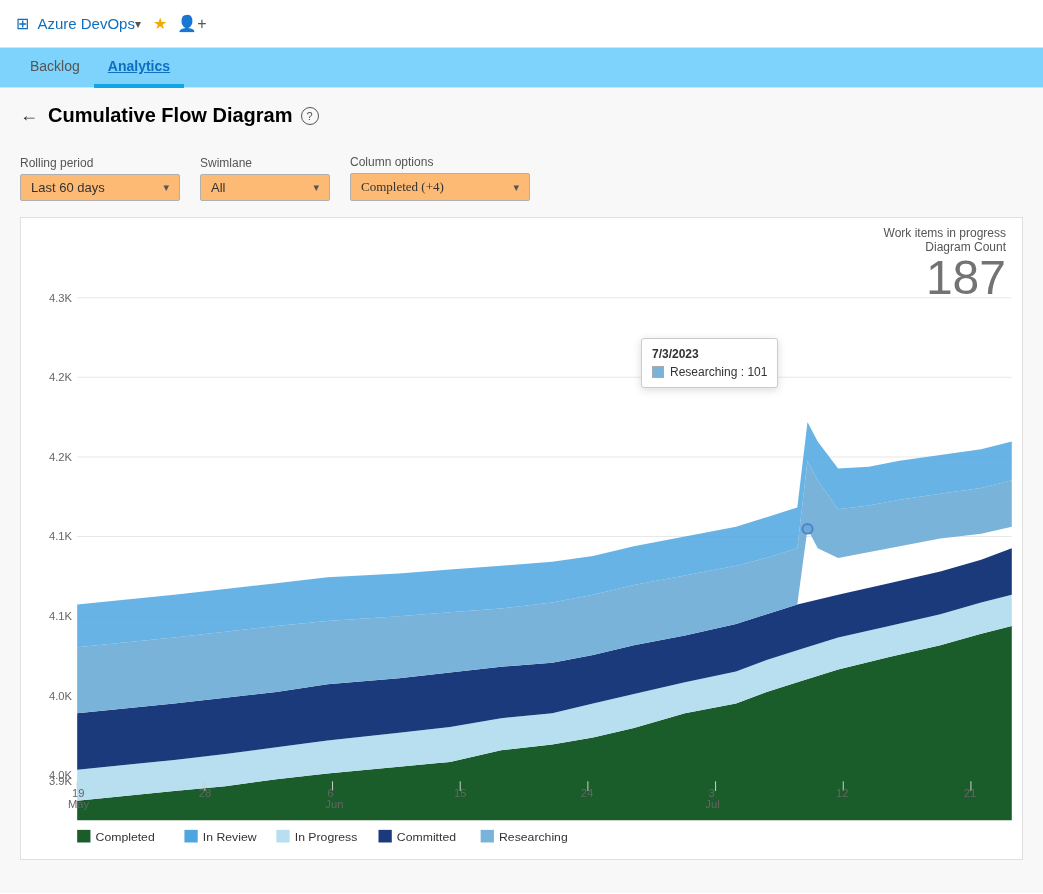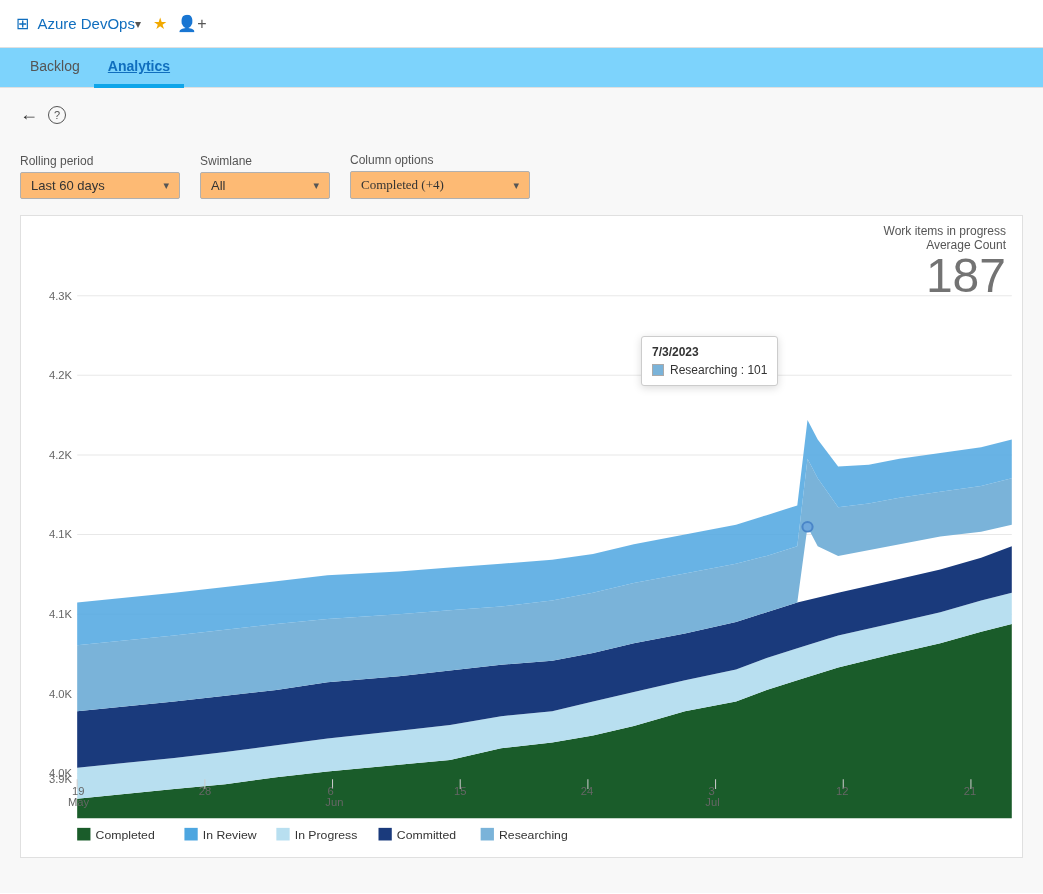--- a/index.html
+++ b/index.html
@@ -154,20 +154,21 @@
 
 <div class="nav-tabs">
   <div class="nav-tab">Backlog</div>
   <div class="nav-tab active">Analytics</div>
 </div>
 
 <div class="main-content">
 
   <div class="page-title-row">
     <span class="back-arrow">←</span>
+    <span class="page-title">Cumulative Flow Diagram</span>
     <span class="help-icon">?</span>
   </div>
 
   <div class="controls-row">
     <div class="control-group">
       <span class="control-label">Rolling period</span>
       <div class="dropdown-select">
         <span>Last 60 days</span>
         <span class="dropdown-chevron">▾</span>
       </div>
@@ -185,21 +186,21 @@
         <span>Completed (+4)</span>
         <span class="dropdown-chevron">▾</span>
       </div>
     </div>
   </div>
 
   <div class="chart-container" style="position:relative;">
 
     <div class="work-items-indicator">
       <div class="work-items-label">Work items in progress</div>
-      <div class="work-items-label">Average Count</div>
+      <div class="work-items-label">Diagram Count</div>
       <div class="work-items-count">187</div>
     </div>
 
     <svg width="100%" height="100%" viewBox="0 0 980 660" preserveAspectRatio="none" style="position:absolute;top:0;left:0;right:0;bottom:0;">
 
       <defs>
         <clipPath id="chartArea">
           <rect x="55" y="10" width="915" height="570"></rect>
         </clipPath>
       </defs>

